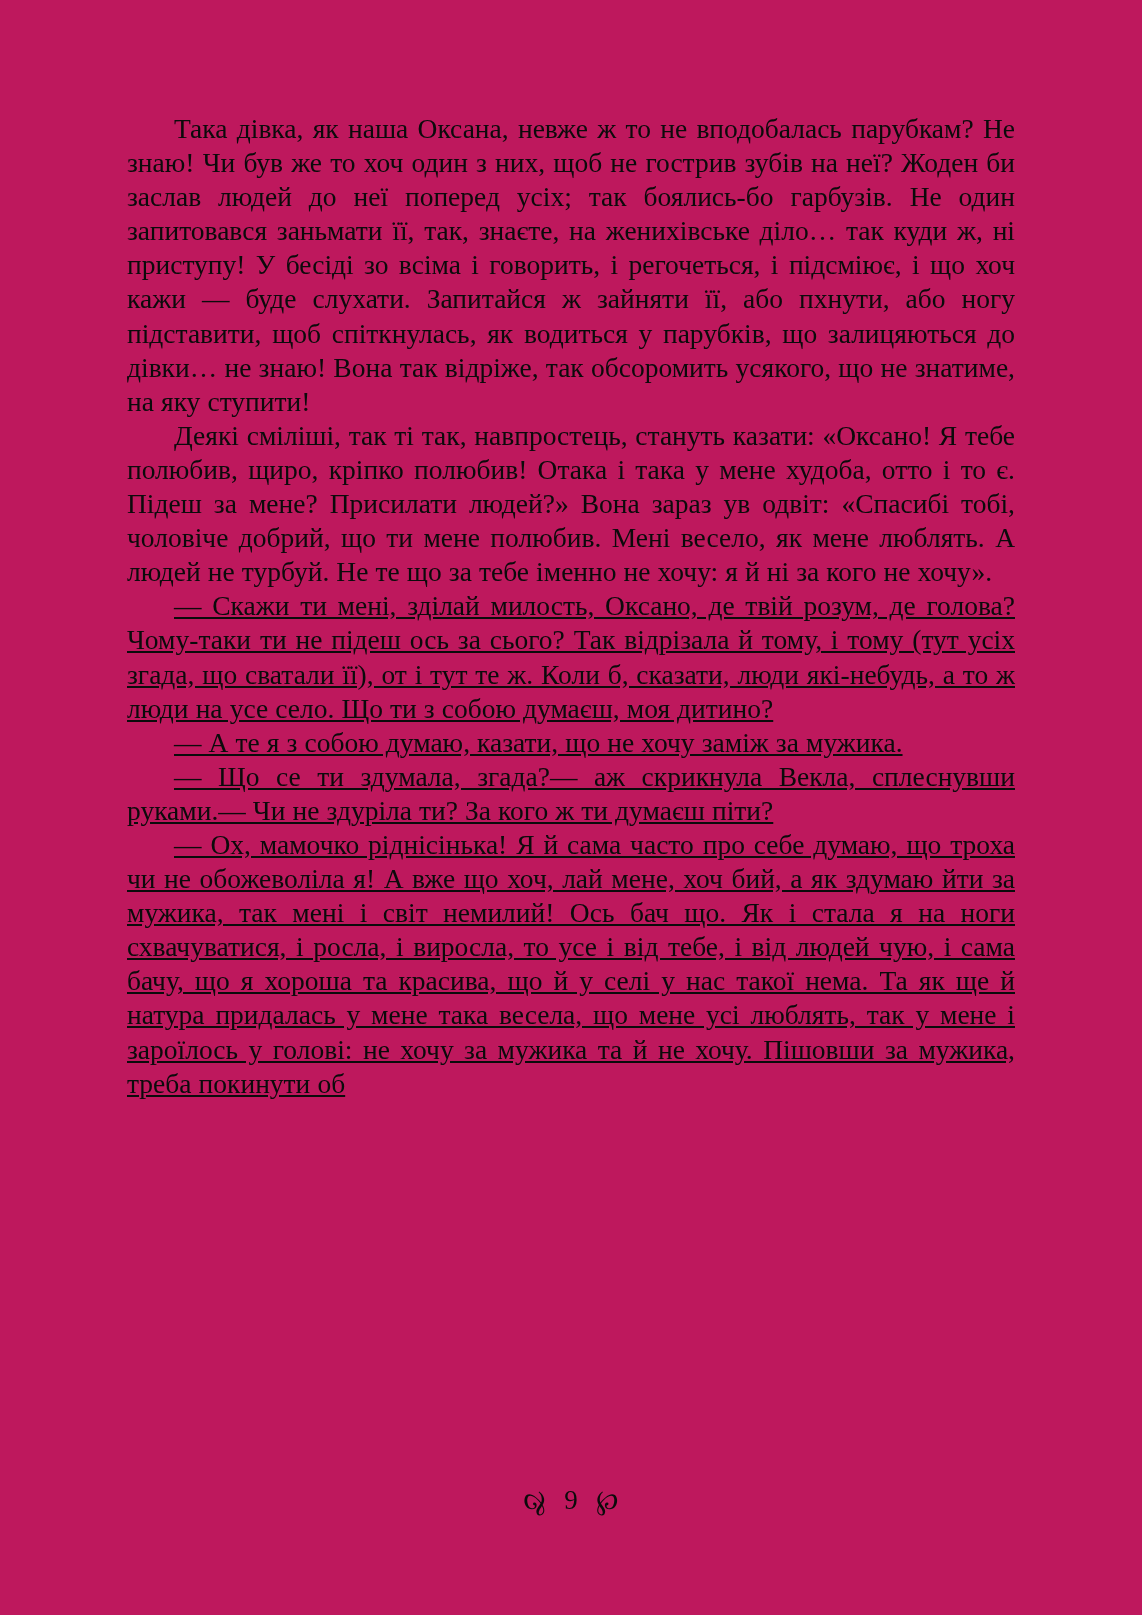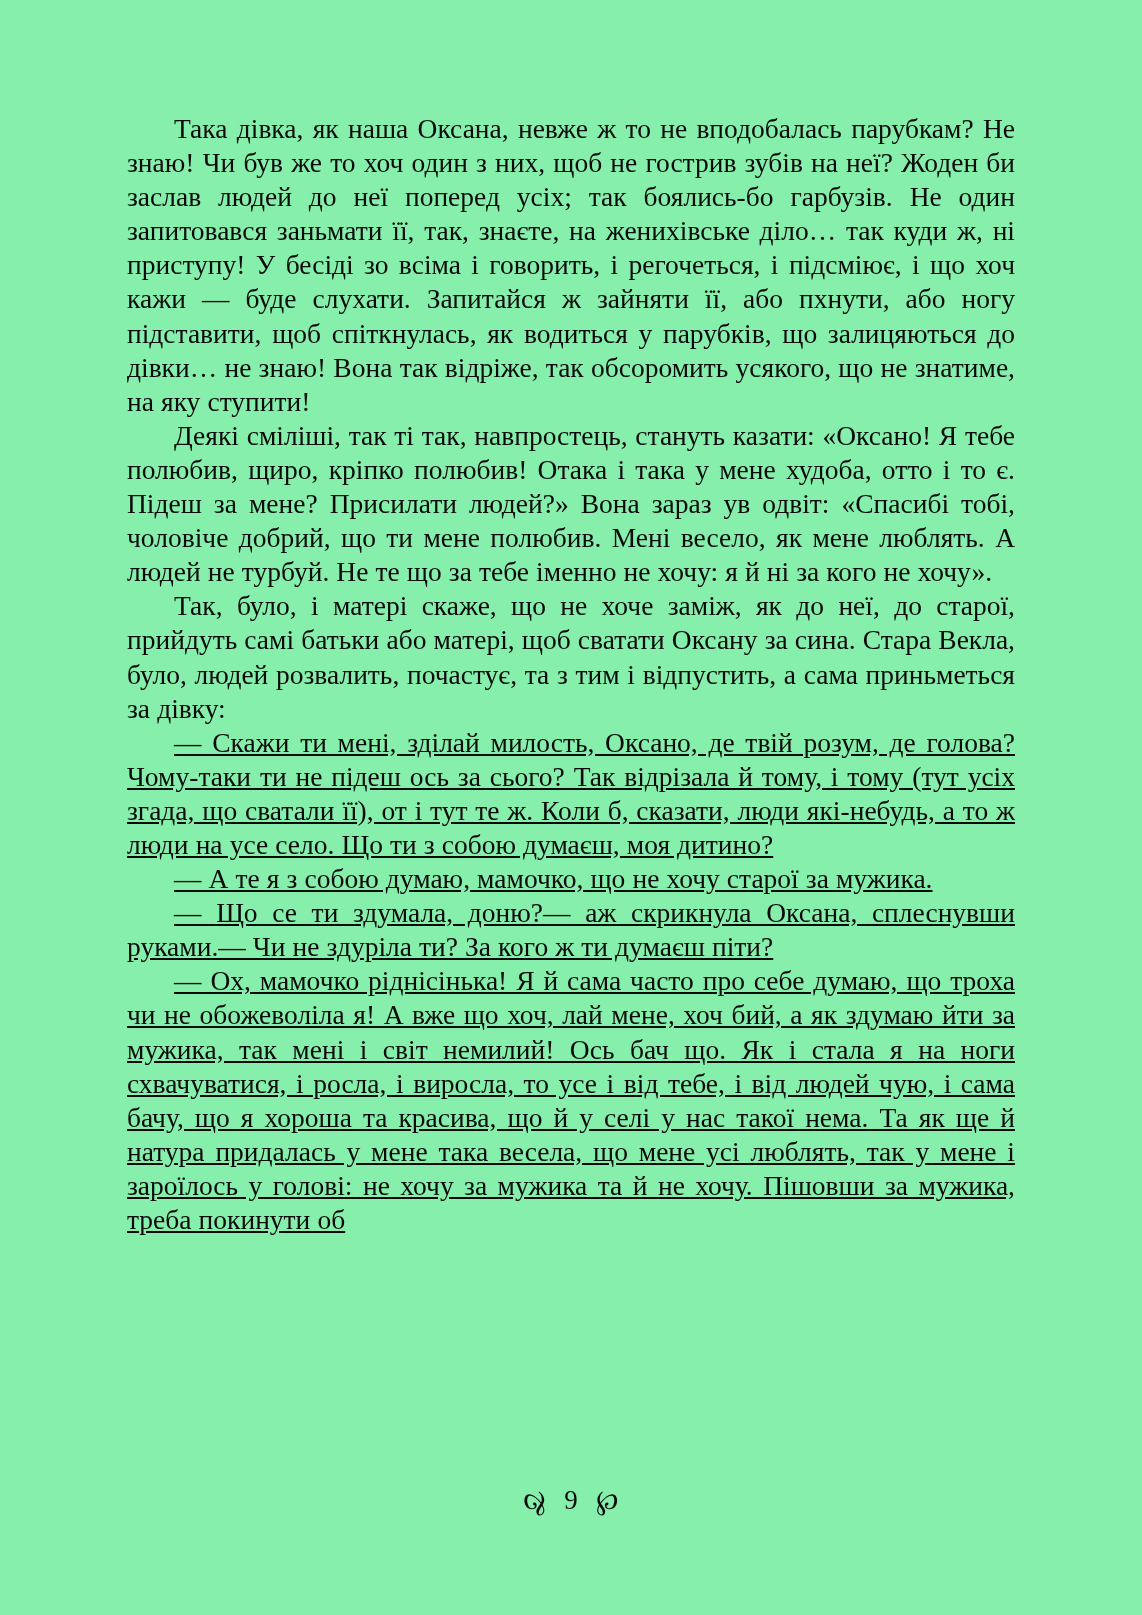--- a/index.html
+++ b/index.html
@@ -4,21 +4,21 @@
 <style>
   html, body {
     margin: 0;
     padding: 0;
     background: #ffffff;
   }
   .page {
     position: relative;
     width: 1142px;
     height: 1615px;
-    background: #86efac;
+    background: #be185d;
     box-sizing: border-box;
     overflow: hidden;
   }
   .text-block {
     position: absolute;
     left: 127px;
     top: 112px;
     width: 888px;
   }
   p.para {
@@ -69,24 +69,23 @@
   }
 </style>
 </head>
 <body>
 
 <div class="page">
 
   <div class="text-block">
     <p class="para">Така дівка, як наша Оксана, невже ж то не вподобалась парубкам? Не знаю! Чи був же то хоч один з них, щоб не гострив зубів на неї? Жоден би заслав людей до неї поперед усіх; так боялись-бо гарбузів. Не один запитовався заньмати її, так, знаєте, на женихівське діло… так куди ж, ні приступу! У бесіді зо всіма і говорить, і регочеться, і підсміює, і що хоч кажи — буде слухати. Запитайся ж зайняти її, або пхнути, або ногу підставити, щоб спіткнулась, як водиться у парубків, що залицяються до дівки… не знаю! Вона так відріже, так обсоромить усякого, що не знатиме, на яку ступити!</p>
     <p class="para">Деякі сміліші, так ті так, навпростець, стануть казати: «Оксано! Я тебе полюбив, щиро, кріпко полюбив! Отака і така у мене худоба, отто і то є. Підеш за мене? Присилати людей?» Вона зараз ув одвіт: «Спасибі тобі, чоловіче добрий, що ти мене полюбив. Мені весело, як мене люблять. А людей не турбуй. Не те що за тебе іменно не хочу: я й ні за кого не хочу».</p>
-    <p class="para">Так, було, і матері скаже, що не хоче заміж, як до неї, до старої, прийдуть самі батьки або матері, щоб сватати Оксану за сина. Стара Векла, було, людей розвалить, почастує, та з тим і відпустить, а сама приньметься за дівку:</p>
     <p class="para dialogue">— Скажи ти мені, зділай милость, Оксано, де твій розум, де голова? Чому-таки ти не підеш ось за сього? Так відрізала й тому, і тому (тут усіх згада, що сватали її), от і тут те ж. Коли б, сказати, люди які-небудь, а то ж люди на усе село. Що ти з собою думаєш, моя дитино?</p>
-    <p class="para dialogue">— А те я з собою думаю, мамочко, що не хочу старої за мужика.</p>
-    <p class="para dialogue">— Що се ти здумала, доню?— аж скрикнула Оксана, сплеснувши руками.— Чи не здуріла ти? За кого ж ти думаєш піти?</p>
+    <p class="para dialogue">— А те я з собою думаю, казати, що не хочу заміж за мужика.</p>
+    <p class="para dialogue">— Що се ти здумала, згада?— аж скрикнула Векла, сплеснувши руками.— Чи не здуріла ти? За кого ж ти думаєш піти?</p>
     <p class="para dialogue">— Ох, мамочко ріднісінька! Я й сама часто про себе думаю, що троха чи не обожеволіла я! А вже що хоч, лай мене, хоч бий, а як здумаю йти за мужика, так мені і світ немилий! Ось бач що. Як і стала я на ноги схвачуватися, і росла, і виросла, то усе і від тебе, і від людей чую, і сама бачу, що я хороша та красива, що й у селі у нас такої нема. Та як ще й натура придалась у мене така весела, що мене усі люблять, так у мене і зароїлось у голові: не хочу за мужика та й не хочу. Пішовши за мужика, треба покинути об</p>
   </div>
 
   <div class="footer">
     <div class="folio-row">
       <span class="orn left">℘</span>
       <span class="folio-num">9</span>
       <span class="orn">℘</span>
     </div>
   </div>

